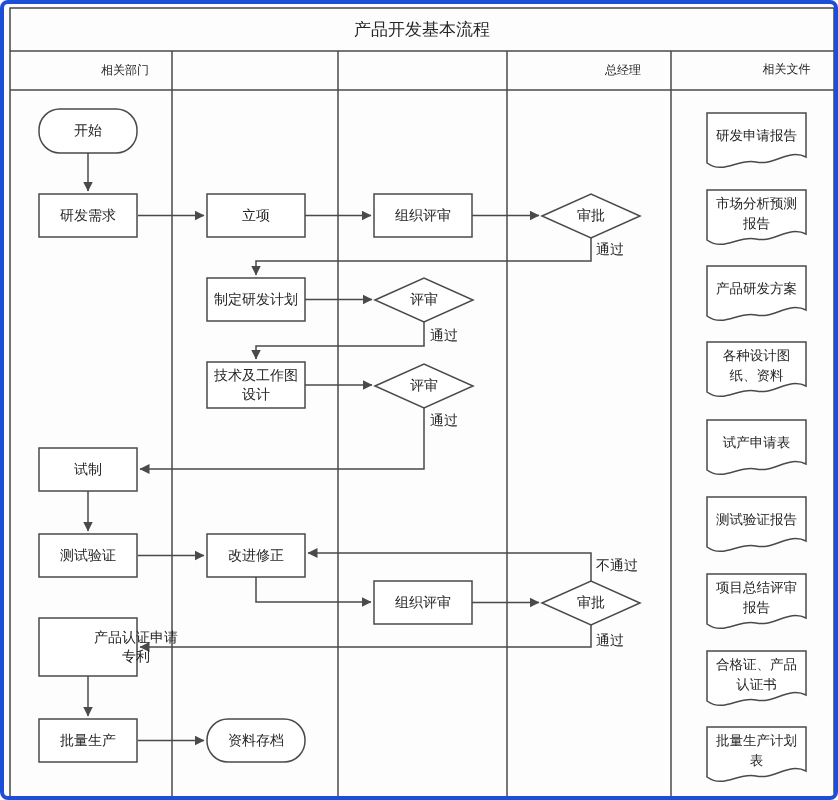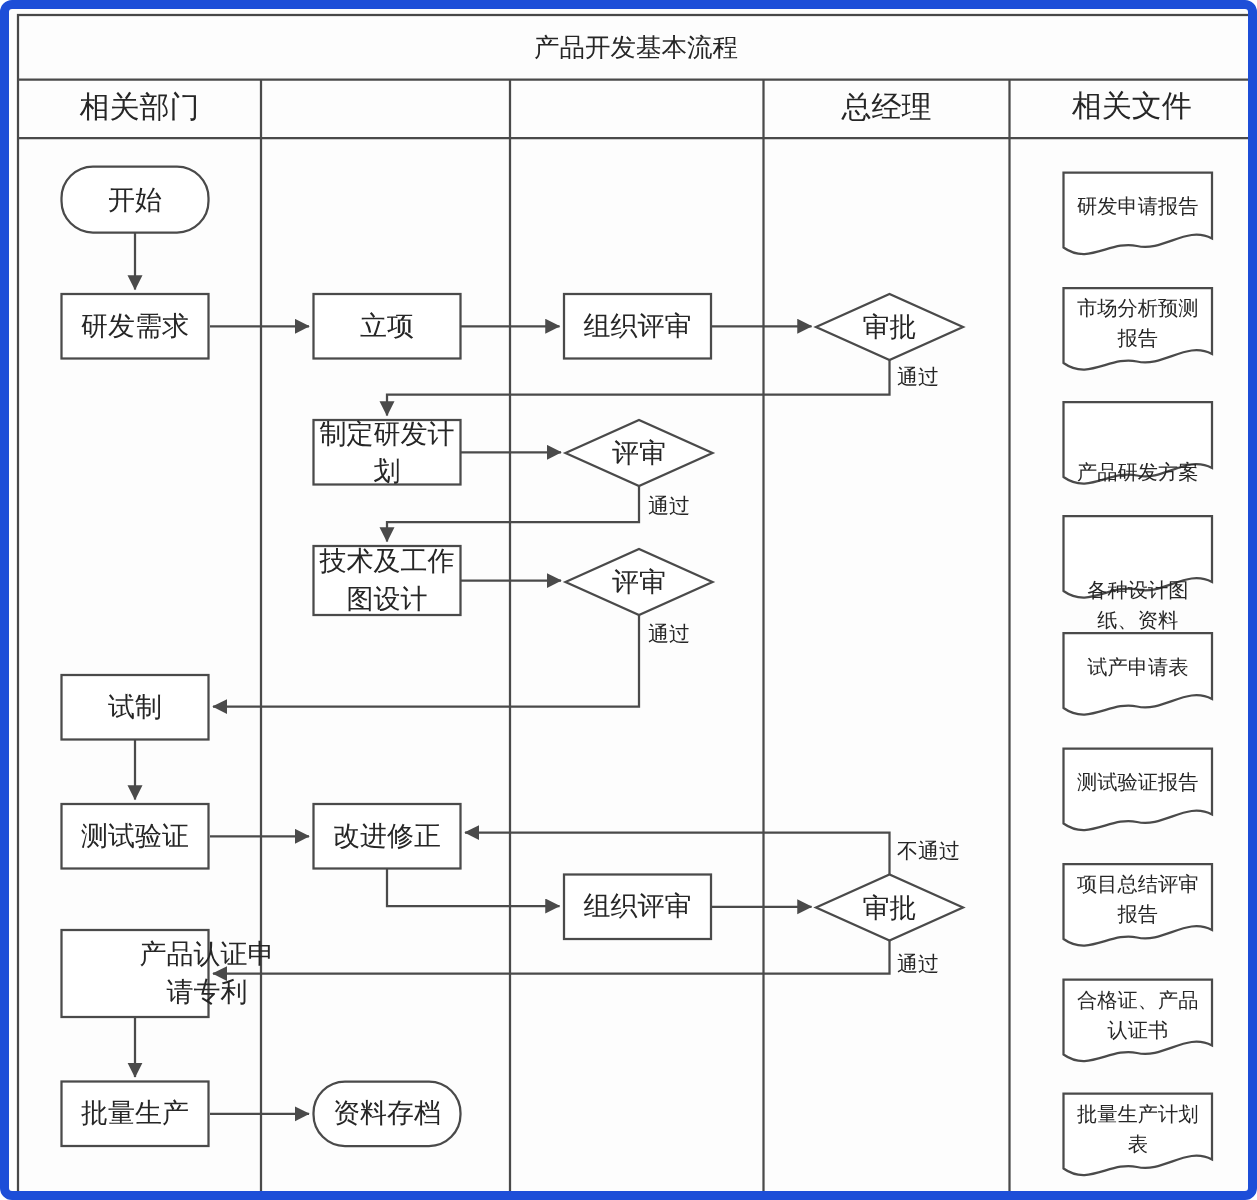--- a/index.html
+++ b/index.html
@@ -1,27 +1,27 @@
 <!DOCTYPE html>
 <html><head>
 <meta charset="utf-8">
 <style>
   html,body{margin:0;padding:0;background:#ffffff;}
   .page{
     position:relative;width:838px;height:800px;background:#fdfdfd;
     font-family:"Liberation Sans",sans-serif;color:#262626;
-    border:6px solid #1d4ed8;border-radius:8px;box-sizing:border-box;overflow:hidden;
+    border:4px solid #1d4ed8;border-radius:8px;box-sizing:border-box;overflow:hidden;
   }
   .canvas{position:absolute;left:0;top:0;}
   .lbl{
     position:absolute;display:flex;align-items:center;justify-content:center;
-    text-align:center;font-size:18px;line-height:1.38;
+    text-align:center;font-size:14px;line-height:1.38;
   }
   .ttl{font-size:17px;}
-  .hdr{font-size:20px;}
+  .hdr{font-size:12px;padding-left:34px;}
   .dlbl{font-size:13.5px;line-height:1.45;}
   .elbl{position:absolute;font-size:14px;line-height:1;}
   svg line, svg path.c{stroke:#4a4a4a;stroke-width:1.5;fill:none;}
   svg rect.nd, svg polygon.nd{stroke:#4a4a4a;stroke-width:1.5;fill:#ffffff;}
   svg path.doc{stroke:#4a4a4a;stroke-width:1.5;fill:#ffffff;}
   svg rect.frame{stroke:#474747;stroke-width:1.5;fill:none;}
 </style>
 </head>
 <body>
 
@@ -121,21 +121,21 @@
   <div class="lbl" style="left:206px;top:715px;width:92px;height:43px;">资料存档</div>
 
   <div class="elbl" style="left:592px;top:238px;">通过</div>
   <div class="elbl" style="left:426px;top:324px;">通过</div>
   <div class="elbl" style="left:426px;top:409px;">通过</div>
   <div class="elbl" style="left:592px;top:554px;">不通过</div>
   <div class="elbl" style="left:592px;top:629px;">通过</div>
 
   <div class="lbl dlbl" style="left:708px;top:111px;width:89px;height:42px;">研发申请报告</div>
   <div class="lbl dlbl" style="left:708px;top:188px;width:89px;height:44px;">市场分析预测报告</div>
-  <div class="lbl dlbl" style="left:708px;top:264px;width:89px;height:42px;margin-top:24px;">产品研发方案</div>
-  <div class="lbl dlbl" style="left:708px;top:340px;width:89px;height:44px;margin-top:36px;">各种设计图纸、资料</div>
+  <div class="lbl dlbl" style="left:708px;top:264px;width:89px;height:42px;">产品研发方案</div>
+  <div class="lbl dlbl" style="left:708px;top:340px;width:89px;height:44px;">各种设计图纸、资料</div>
   <div class="lbl dlbl" style="left:708px;top:418px;width:89px;height:42px;">试产申请表</div>
   <div class="lbl dlbl" style="left:708px;top:495px;width:89px;height:42px;">测试验证报告</div>
   <div class="lbl dlbl" style="left:708px;top:572px;width:89px;height:44px;">项目总结评审报告</div>
   <div class="lbl dlbl" style="left:708px;top:649px;width:89px;height:44px;">合格证、产品认证书</div>
   <div class="lbl dlbl" style="left:708px;top:725px;width:89px;height:44px;">批量生产计划表</div>
 
 </div>
 
 </body></html>

